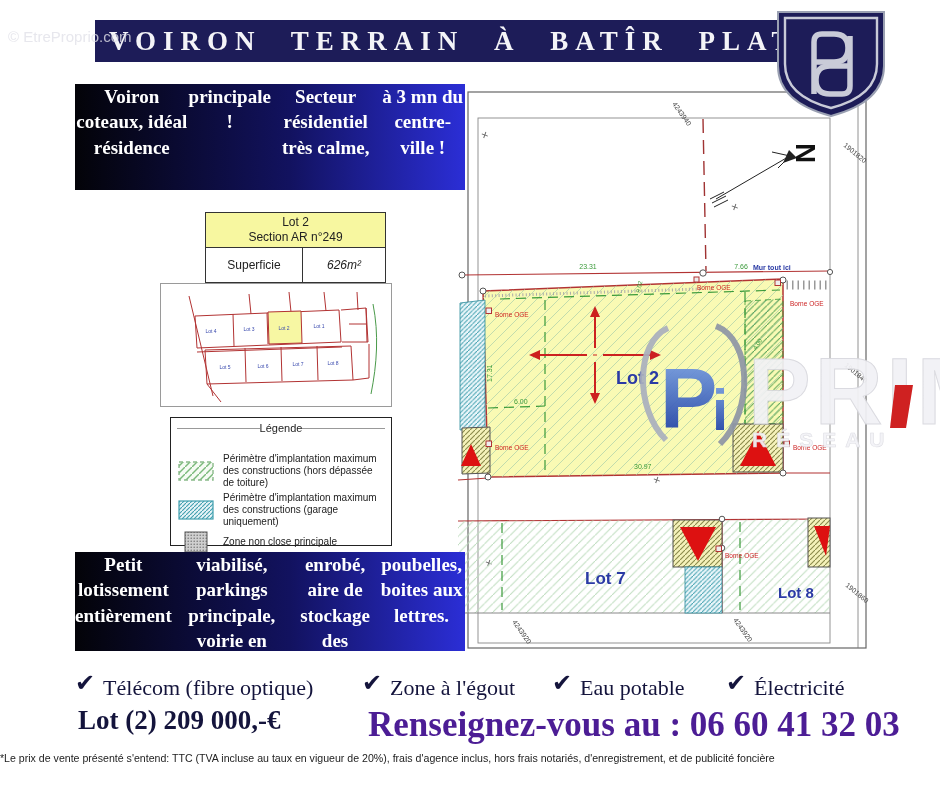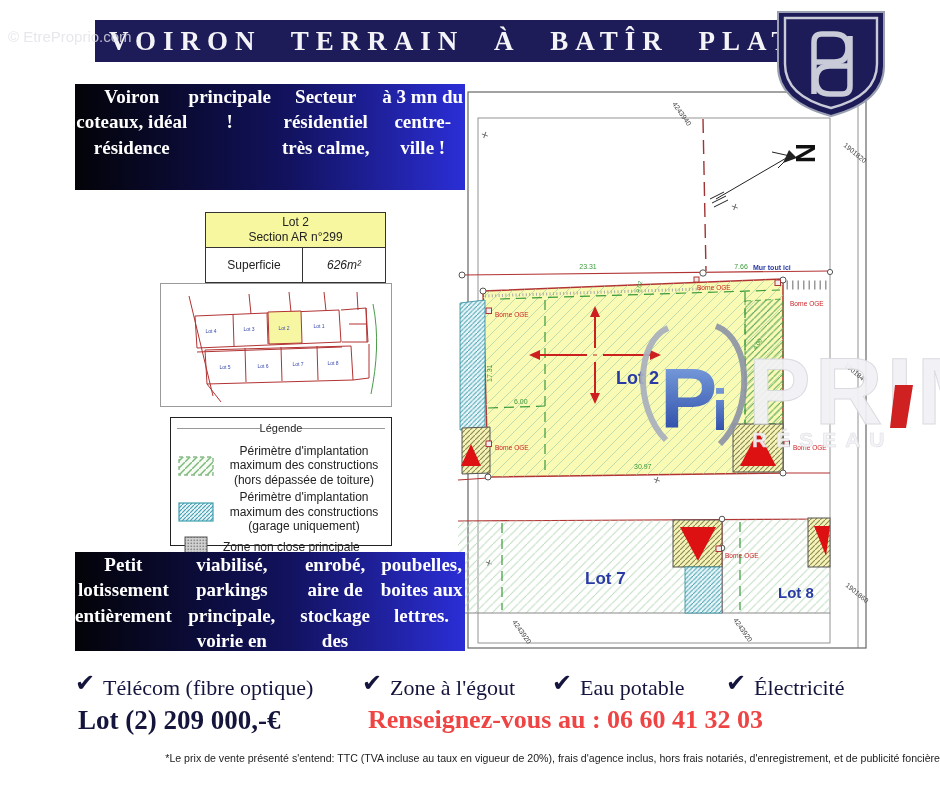--- a/index.html
+++ b/index.html
@@ -29,36 +29,36 @@
   .lot-table .hdr{background:#f7f7a0;line-height:1.25;padding:2px 10px;}
   .lot-table .c1{width:92px;padding:4px 2px;}
   .lot-table .c2{width:78px;padding:10px 2px;font-style:italic;}
 
   
   .miniplan{left:160px;top:283px;width:230px;height:122px;background:#fff;border:1px solid #9a9a9a;}
 
   
   .legend{left:170px;top:417px;width:222px;height:129px;background:#fff;border:1.6px solid #222;
           font-family:"Liberation Sans",sans-serif;color:#222;padding:4px 6px 0 6px;box-sizing:border-box;}
-  .legend-title{display:flex;align-items:center;gap:0;font-size:11px;margin-bottom:10px;}
+  .legend-title{display:flex;align-items:center;gap:0;font-size:11px;margin-bottom:19px;}
   .legend-title .rule{flex:1;border-top:1px solid #999;height:0;}
   .legend-row{display:flex;align-items:center;gap:8px;margin-bottom:3px;}
   .legend-row .sw{flex:0 0 38px;display:flex;justify-content:center;}
-  .legend-row .tx{font-size:12px;line-height:1.2;text-align:center;}
+  .legend-row .tx{font-size:10px;line-height:1.2;}
 
   
   .planwrap{left:455px;top:80px;width:485px;height:582px;}
 
   
   .amen{top:664px;height:38px;display:flex;align-items:center;gap:8px;color:#14143c;}
   .amen .ck{font-size:24px;font-weight:bold;font-family:"DejaVu Sans",sans-serif;}
   .amen .lb{font-size:22px;margin-top:9px;}
   .price{left:78px;top:705px;font-size:27px;font-weight:bold;color:#14143c;}
-  .contact{left:368px;top:705px;font-size:26px;font-weight:bold;color:#ef4444;}
-  .fineprint{left:0;top:752px;width:940px;text-align:right;font-family:"Liberation Sans",sans-serif;
+  .contact{left:368px;top:705px;font-size:35px;font-weight:bold;color:#4c1d95;}
+  .fineprint{left:0;top:752px;width:940px;text-align:left;font-family:"Liberation Sans",sans-serif;
              font-size:10.6px;color:#222;}
   text{font-family:"Liberation Sans",sans-serif;}
 </style>
 </head>
 <body>
 
 <div class="abs site-mark">© EtreProprio.com</div>
 
 <div class="abs banner">
   <span>VOIRON TERRAIN À BATÎR PLAT</span>
@@ -78,21 +78,21 @@
   <div>principale !</div>
   <div>Secteur résidentiel très calme,</div>
   <div>à 3 mn du centre-ville !</div>
 </div>
 
 <table class="abs lot-table">
   <tbody>
       <tr>
         <td class="hdr" colspan="2">
     <div>Lot 2</div>
-    <div>Section AR n°299</div>
+    <div>Section AR n°249</div>
   </td>
       </tr>
   <tr>
     <td class="c1">Superficie</td>
     <td class="c2">626m²</td>
   </tr>
 </tbody>
   </table>
 
 <svg class="abs miniplan" viewBox="0 0 230 122">

